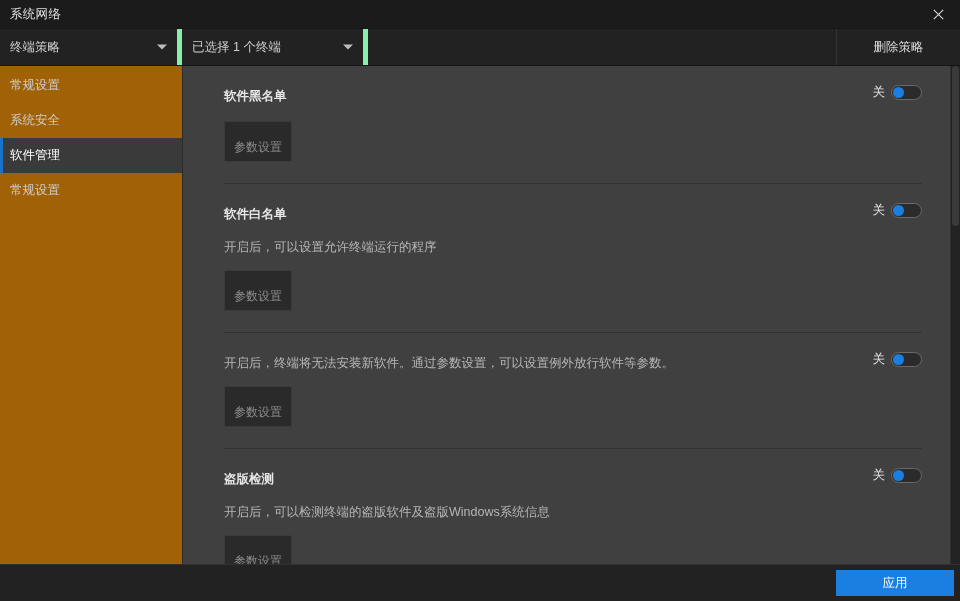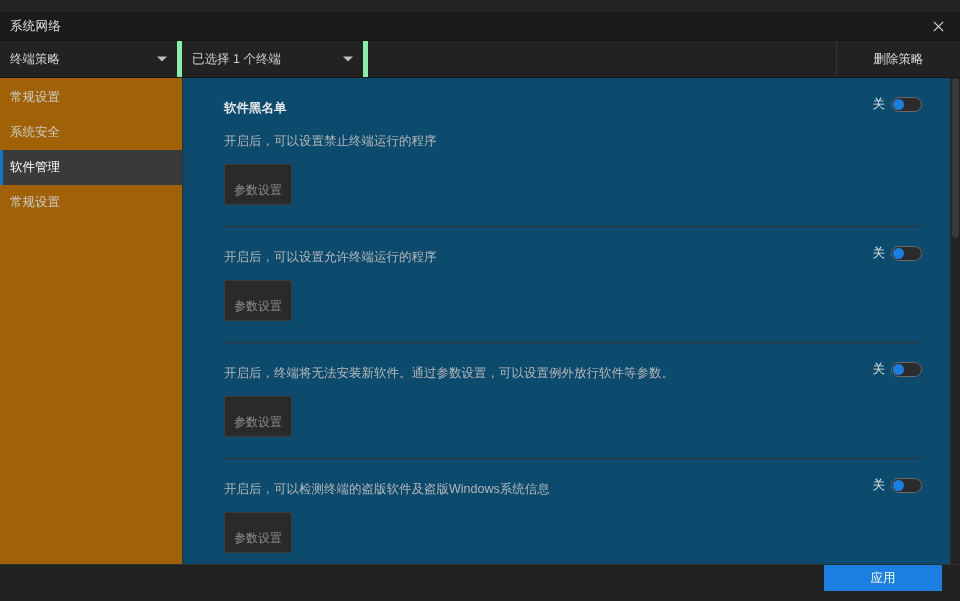--- a/index.html
+++ b/index.html
@@ -27,21 +27,20 @@
 
   
   .titlebar {
     height: 28px;
     min-height: 28px;
     background: #1b1b1b;
     display: flex;
     align-items: center;
     justify-content: space-between;
     border-bottom: 1px solid #151515;
-    margin-top: 12px;
   }
   .titlebar-title {
     padding-left: 10px;
     font-size: 12.5px;
     color: #e0e0e0;
     letter-spacing: .3px;
   }
   .close-btn {
     width: 44px;
     height: 28px;
@@ -140,21 +139,21 @@
     left: 0; top: 0; bottom: 0;
     width: 3px;
     background: #1873cc;
   }
 
   
   .content-wrap {
     flex: 1;
     min-width: 0;
     position: relative;
-    background: #0c4a6e;
+    background: #404040;
     overflow: hidden;
   }
   .content {
     position: absolute;
     inset: 0;
     overflow: hidden;
     padding: 0;
   }
   .section {
     position: relative;
@@ -235,22 +234,23 @@
     border-radius: 4px;
   }
 
   
   .footer {
     height: 36px;
     min-height: 36px;
     background: #222222;
     border-top: 1px solid #303030;
     display: flex;
+    align-items: center;
     justify-content: flex-end;
-    padding-right: 18px;
+    padding-right: 6px;
   }
   .apply-btn {
     width: 118px;
     height: 26px;
     background: #1a7fe0;
     color: #ffffff;
     font-size: 12.5px;
     display: flex;
     align-items: center;
     justify-content: center;
@@ -301,31 +301,31 @@
       <div class="side-item">
         <span>常规设置</span>
       </div>
     </div>
 
     <div class="content-wrap">
       <div class="content">
 
         <div class="section">
           <div class="sec-title">软件黑名单</div>
-          <div class="sec-desc">开启后，可以设置禁止终端运行的程序</div>
           <div class="param-btn">参数设置</div>
           <div class="switch-area">
             <span class="switch-label">关</span>
             <span class="switch">
                 <span class="knob"></span>
               </span>
           </div>
         </div>
 
         <div class="section">
+          <div class="sec-title">软件白名单</div>
           <div class="sec-desc">开启后，可以设置允许终端运行的程序</div>
           <div class="param-btn">参数设置</div>
           <div class="switch-area">
             <span class="switch-label">关</span>
             <span class="switch">
                 <span class="knob"></span>
               </span>
           </div>
         </div>
 
@@ -334,20 +334,21 @@
           <div class="param-btn">参数设置</div>
           <div class="switch-area">
             <span class="switch-label">关</span>
             <span class="switch">
                 <span class="knob"></span>
               </span>
           </div>
         </div>
 
         <div class="section">
+          <div class="sec-title">盗版检测</div>
           <div class="sec-desc">开启后，可以检测终端的盗版软件及盗版Windows系统信息</div>
           <div class="param-btn">参数设置</div>
           <div class="switch-area">
             <span class="switch-label">关</span>
             <span class="switch">
                 <span class="knob"></span>
               </span>
           </div>
         </div>
 

